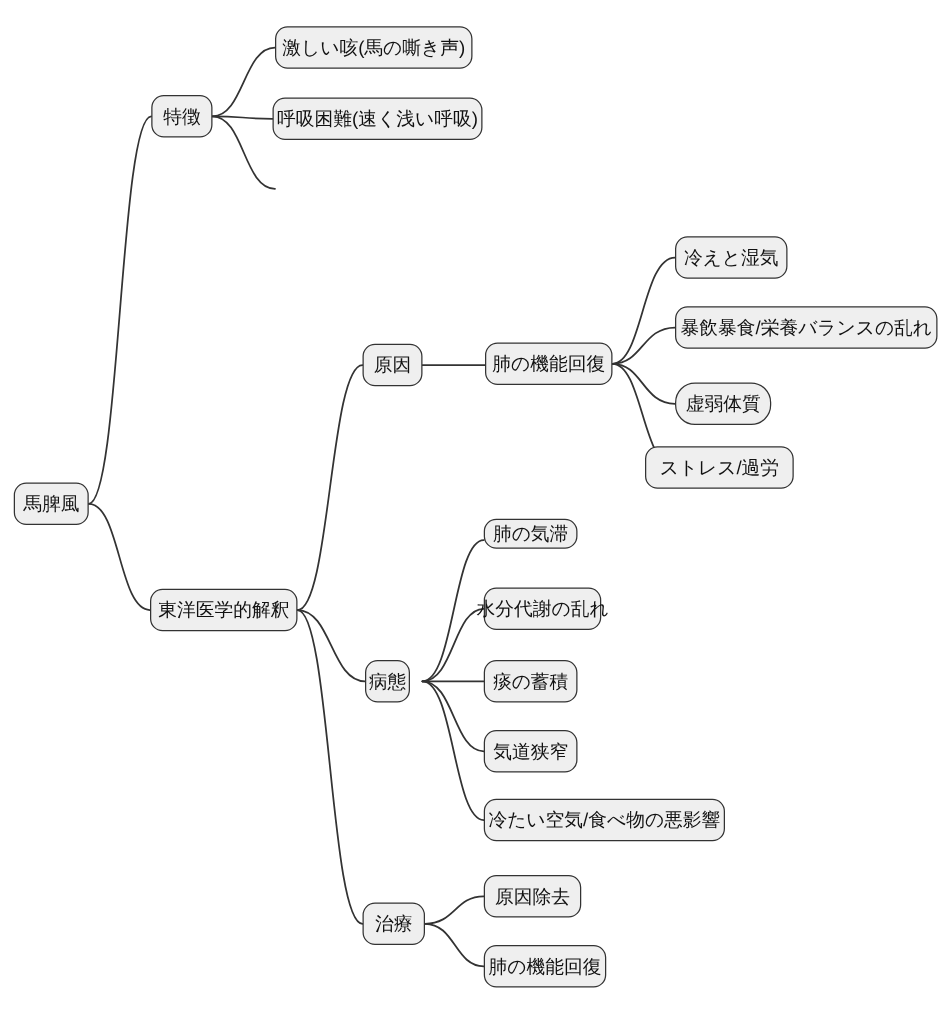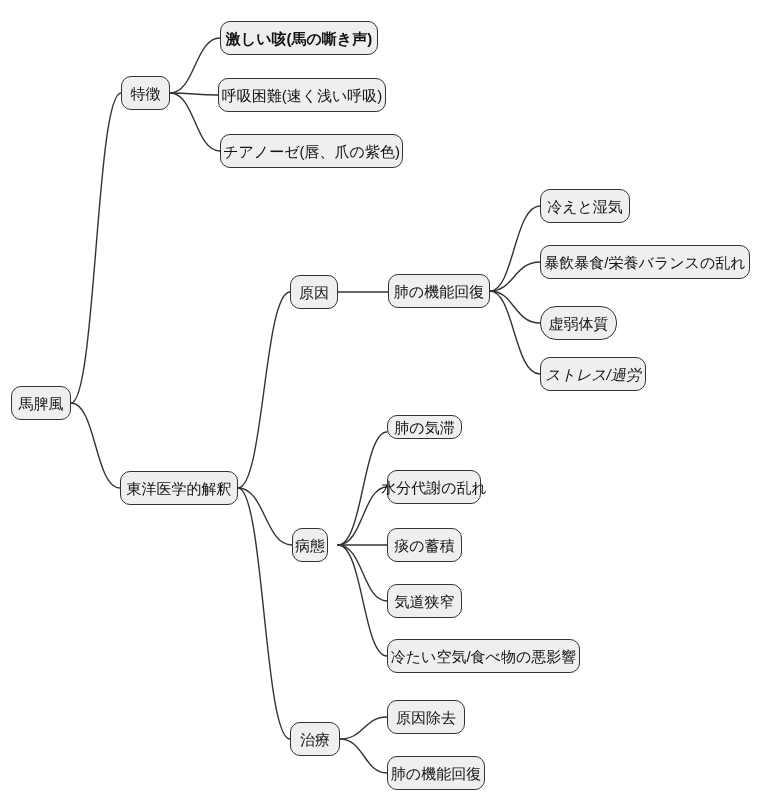--- a/index.html
+++ b/index.html
@@ -61,30 +61,29 @@
     <path d="M338,545 C363,545 363,487 387,487"></path>
     <path d="M338,545 L387,545"></path>
     <path d="M338,545 C363,545 363,601 387,601"></path>
     <path d="M338,545 C363,545 363,656 387,656"></path>
     <path d="M340,739 C364,739 364,717 387,717"></path>
     <path d="M340,739 C364,739 364,773 387,773"></path>
   </svg>
 
   <div class="node" style="left:11px;  top:386px; width:60px;  height:34px;">馬脾風</div>
   <div class="node" style="left:121px; top:76px;  width:49px;  height:34px;">特徴</div>
-  <div class="node" style="left:220px; top:21px;  width:158px; height:34px;font-weight:bold;">激しい咳(馬の嘶き声)</div>
+  <div class="node" style="left:220px; top:21px;  width:158px; height:34px;">激しい咳(馬の嘶き声)</div>
   <div class="node" style="left:218px; top:78px;  width:168px; height:34px;">呼吸困難(速く浅い呼吸)</div>
-  <div class="node" style="left:220px; top:134px; width:183px; height:34px;">チアノーゼ(唇、爪の紫色)</div>
   <div class="node" style="left:120px; top:471px; width:118px; height:34px;">東洋医学的解釈</div>
   <div class="node" style="left:290px; top:275px; width:48px;  height:34px;">原因</div>
   <div class="node" style="left:388px; top:274px; width:102px; height:34px;">肺の機能回復</div>
   <div class="node" style="left:540px; top:189px; width:90px;  height:34px;">冷えと湿気</div>
   <div class="node" style="left:540px; top:245px; width:210px; height:34px;">暴飲暴食/栄養バランスの乱れ</div>
   <div class="node" style="left:540px; top:306px; width:77px;  height:34px;border-radius:16px;">虚弱体質</div>
-  <div class="node" style="left:540px; top:357px; width:106px; height:34px;font-style:italic;">ストレス/過労</div>
+  <div class="node" style="left:516px; top:357px; width:119px; height:34px;">ストレス/過労</div>
   <div class="node" style="left:292px; top:528px; width:36px;  height:34px;">病態</div>
   <div class="node" style="left:387px; top:415px; width:75px;  height:24px;">肺の気滞</div>
   <div class="node" style="left:387px; top:470px; width:94px; height:34px;">水分代謝の乱れ</div>
   <div class="node" style="left:387px; top:528px; width:75px;  height:34px;">痰の蓄積</div>
   <div class="node" style="left:387px; top:584px; width:75px;  height:34px;">気道狭窄</div>
   <div class="node" style="left:387px; top:639px; width:193px; height:34px;">冷たい空気/食べ物の悪影響</div>
   <div class="node" style="left:290px; top:722px; width:50px;  height:34px;">治療</div>
   <div class="node" style="left:387px; top:700px; width:78px;  height:34px;">原因除去</div>
   <div class="node" style="left:387px; top:756px; width:98px;  height:34px;">肺の機能回復</div>
 

